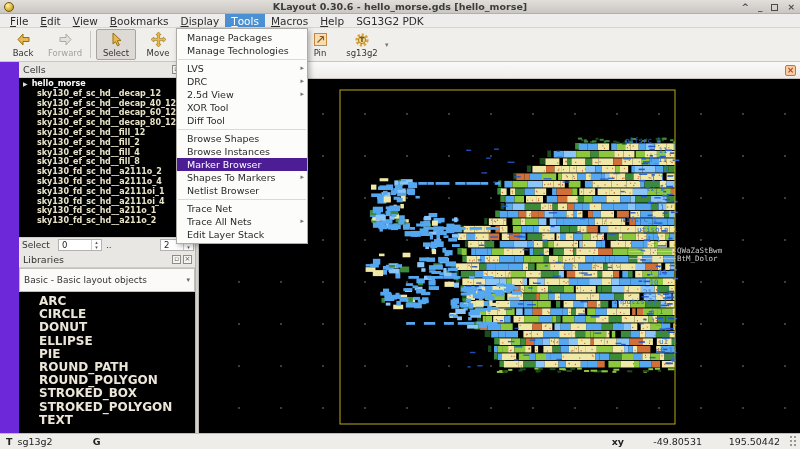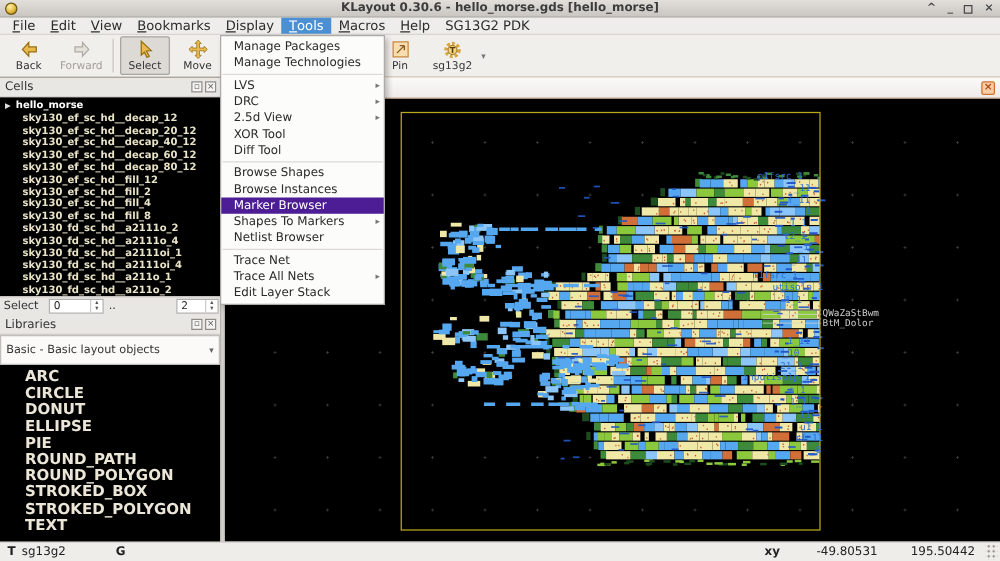--- a/index.html
+++ b/index.html
@@ -35,21 +35,21 @@
         gap:0;border:1px solid transparent;border-radius:2px;margin:0 1px;}
   .tbtn .ticon{height:16px;display:flex;align-items:center;justify-content:center;}
   .tbtn .tlabel{font-size:8.5px;color:#333;line-height:10px;}
   .tbtn.disabled .tlabel{color:#a3a09b;}
   .tbtn.pressed{background:#dddad6;border:1px solid #a8a5a0;}
   .tsep{width:1px;background:#c9c6c1;margin:2px 4px;}
   .tspacer{width:78px;}
   .toverflow{align-self:center;font-size:7px;color:#777;margin-left:2px;}
 
   
-  .main{height:371px;display:flex;background:#fdba74;}
+  .main{height:371px;display:flex;background:#6d28d9;padding-left:19px;}
   .dock{width:176px;display:flex;flex-direction:column;background:#000;}
   .divider{width:4px;background:#d5d2ce;border-left:1px solid #b7b4b0;border-right:1px solid #b7b4b0;box-sizing:border-box;}
 
   .panel-header{height:16px;background:#e9e7e4;border-bottom:1px solid #cfccc8;display:flex;
                 align-items:center;font-size:9.5px;color:#333;padding-left:4px;box-sizing:border-box;}
   .ph-icons{margin-left:auto;display:flex;gap:2px;padding-right:3px;}
   .ph-ic{width:9px;height:9px;border:1px solid #8f8c88;background:#f5f4f2;font-size:7px;line-height:7px;
          text-align:center;color:#555;box-sizing:border-box;}
 
   .cells-list{height:158px;background:#000;overflow:hidden;padding-top:1px;}
@@ -216,21 +216,20 @@
       <div class="panel-header">
         <span>Cells</span>
         <span class="ph-icons">
           <span class="ph-ic">▫</span>
           <span class="ph-ic">×</span>
         </span>
       </div>
       <div class="cells-list" id="cells-list">
           <div class="cell-row selected"><span class="exp">▶</span>hello_morse</div>
           <div class="cell-row">sky130_ef_sc_hd__decap_12</div>
-          <div class="cell-row">sky130_ef_sc_hd__decap_20_12</div>
           <div class="cell-row">sky130_ef_sc_hd__decap_40_12</div>
           <div class="cell-row">sky130_ef_sc_hd__decap_60_12</div>
           <div class="cell-row">sky130_ef_sc_hd__decap_80_12</div>
           <div class="cell-row">sky130_ef_sc_hd__fill_12</div>
           <div class="cell-row">sky130_ef_sc_hd__fill_2</div>
           <div class="cell-row">sky130_ef_sc_hd__fill_4</div>
           <div class="cell-row">sky130_ef_sc_hd__fill_8</div>
           <div class="cell-row">sky130_fd_sc_hd__a2111o_2</div>
           <div class="cell-row">sky130_fd_sc_hd__a2111o_4</div>
           <div class="cell-row">sky130_fd_sc_hd__a2111oi_1</div>

